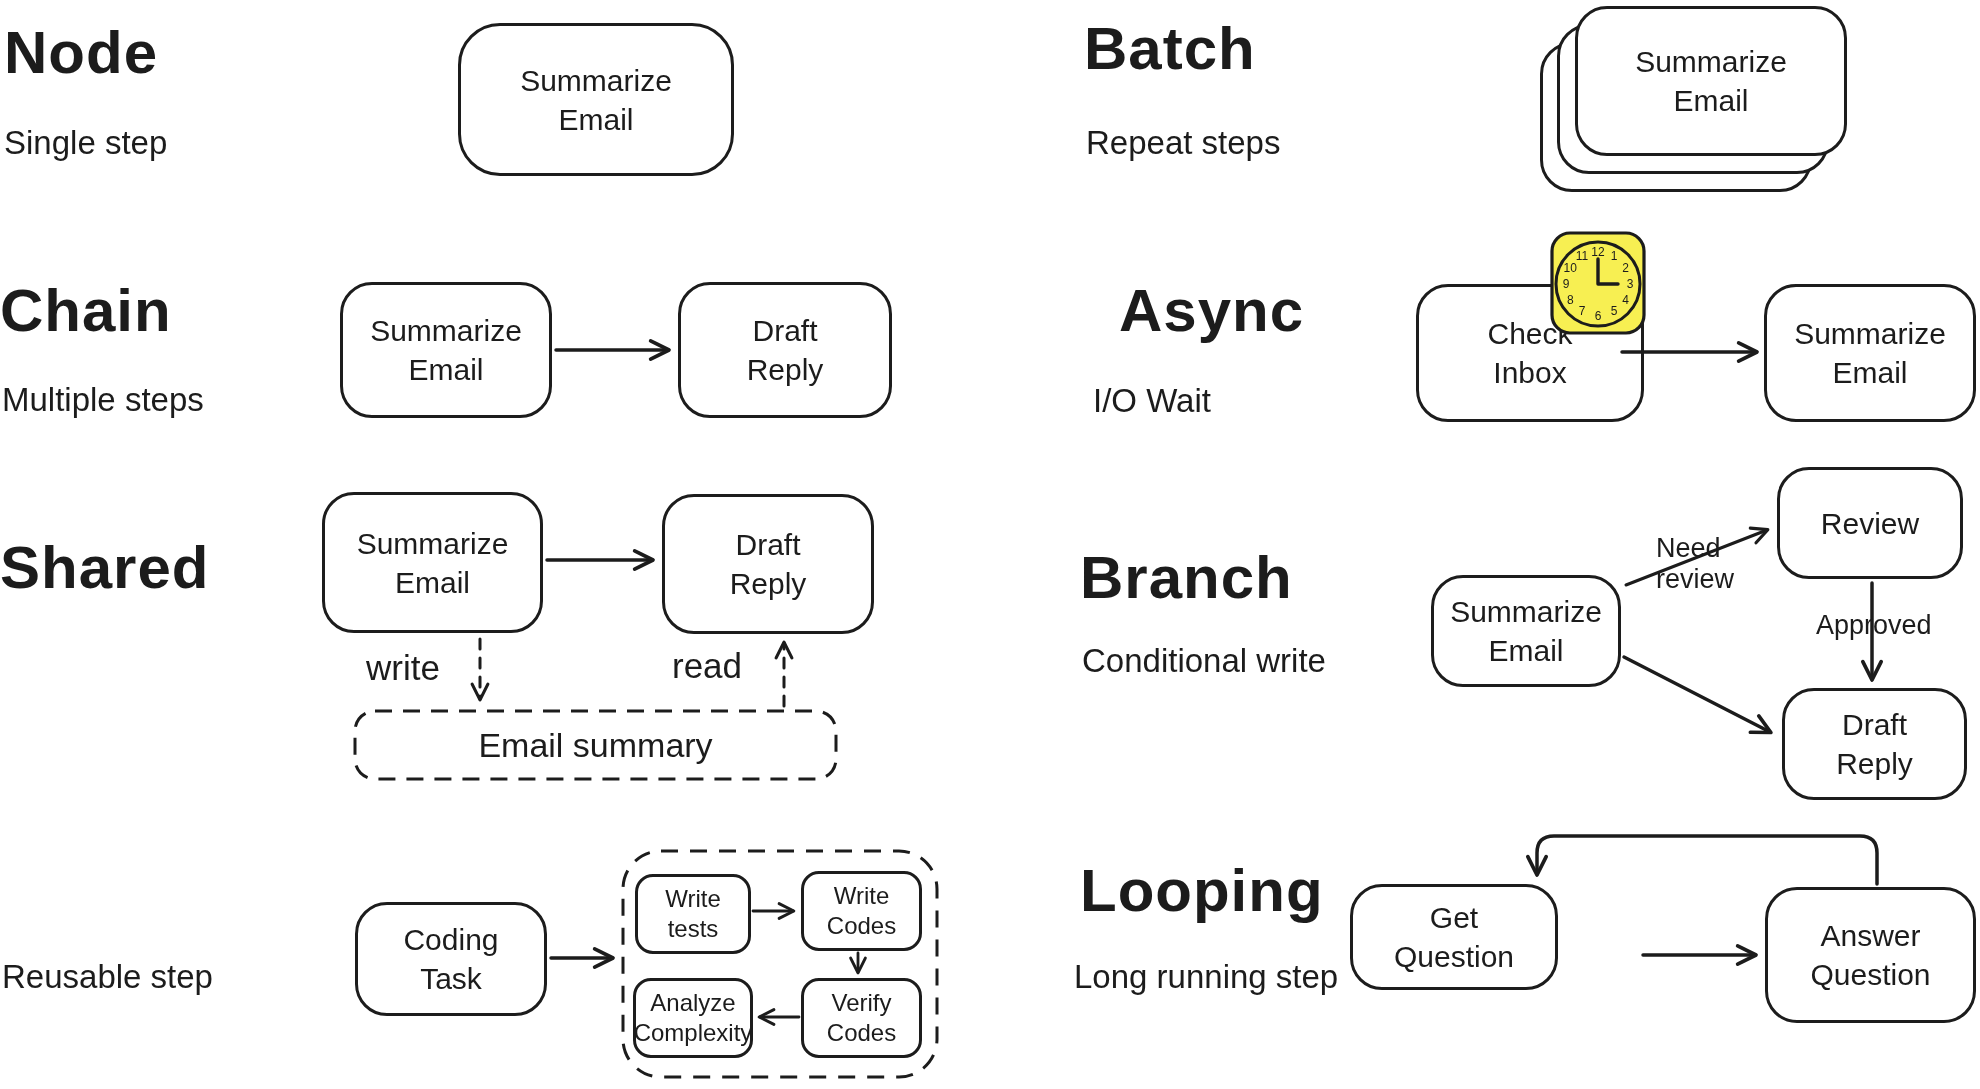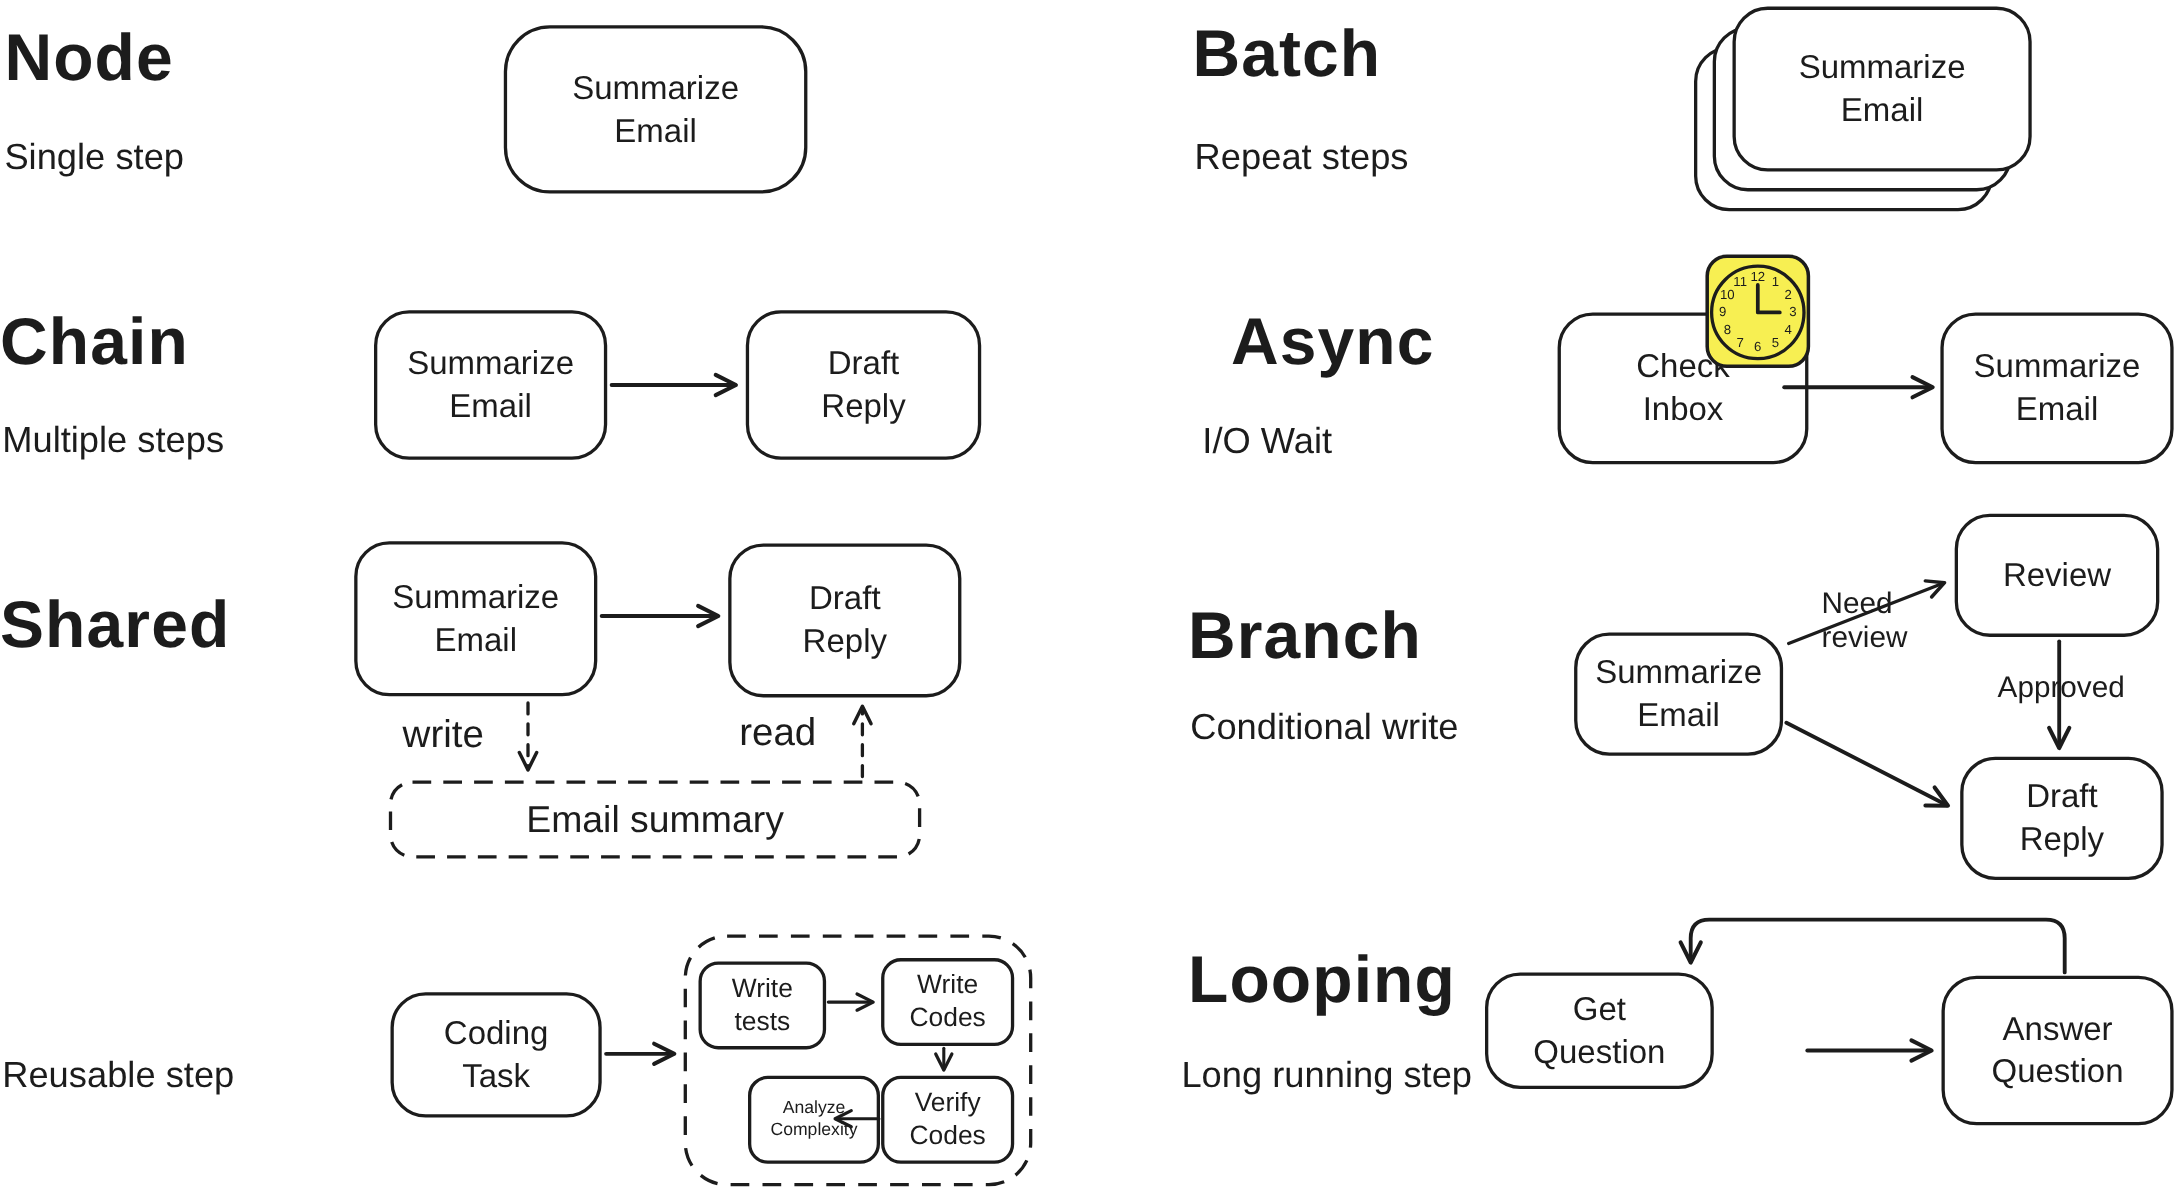--- a/index.html
+++ b/index.html
@@ -17,21 +17,21 @@
   }
   .box{
     position:absolute; box-sizing:border-box;
     border:3.5px solid #1c1c1c; border-radius:32px; background:#ffffff;
     display:flex; align-items:center; justify-content:center;
     text-align:center; font-size:30px; line-height:1.3; font-weight:500;
     white-space:pre-line; padding:4px;
   }
   .box.big-radius{border-radius:42px;}
   .box.small{font-size:24px; border-width:3px; border-radius:18px; line-height:1.25;}
-  .box.xsmall{font-size:16px; border-width:3px; border-radius:18px; line-height:1.25;margin-left:47px;}
+  .box.xsmall{font-size:24px; border-width:3px; border-radius:18px; line-height:1.25;}
   .store-label{
     position:absolute; font-size:34px; font-weight:500; text-align:center;
     display:flex; align-items:center; justify-content:center;
   }
   .lbl{
     position:absolute; font-size:35px; font-weight:500; white-space:pre-line;
   }
   .lbl.small{font-size:27px; background:#ffffff; padding:0 4px; line-height:1.15;}
   svg.overlay{position:absolute; left:0; top:0; pointer-events:none;}
   .layer-arrows{z-index:5;}

